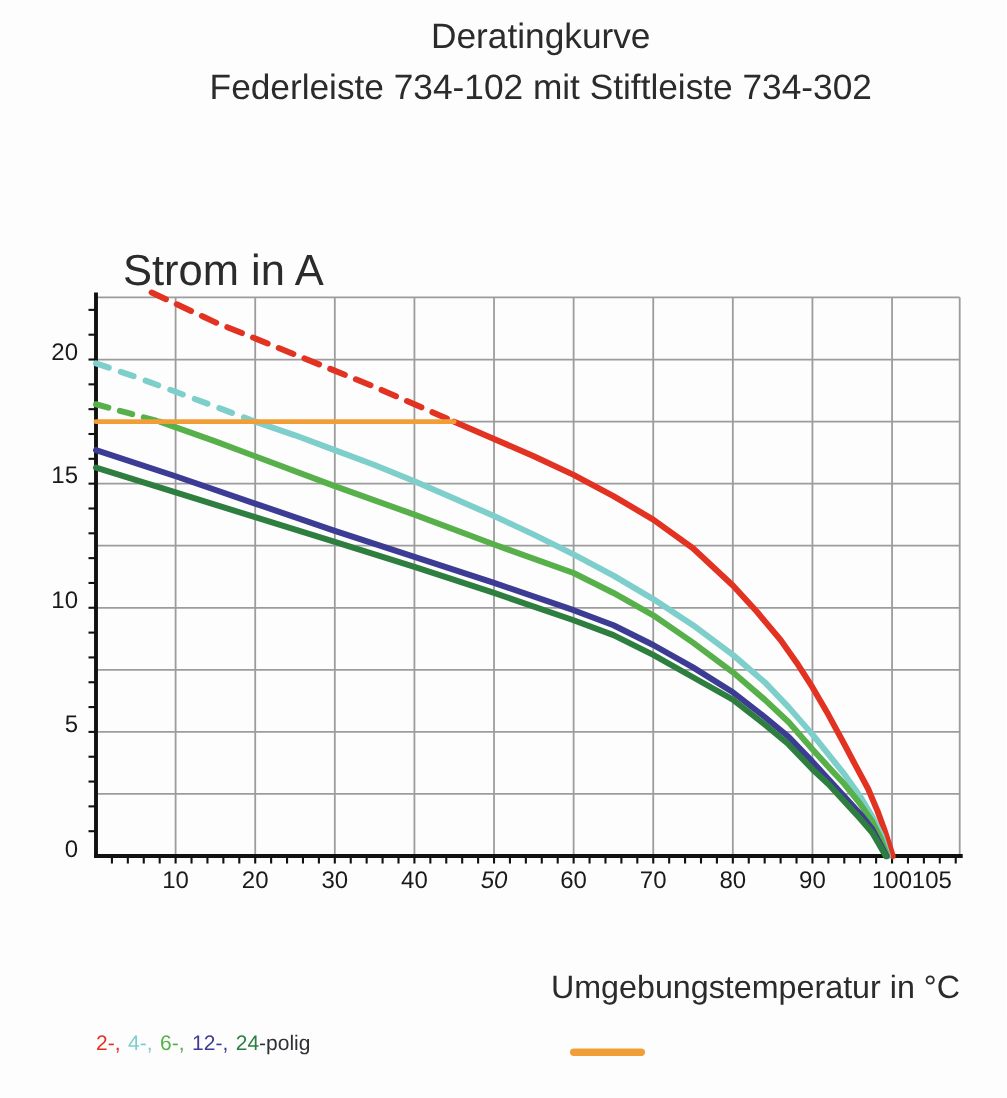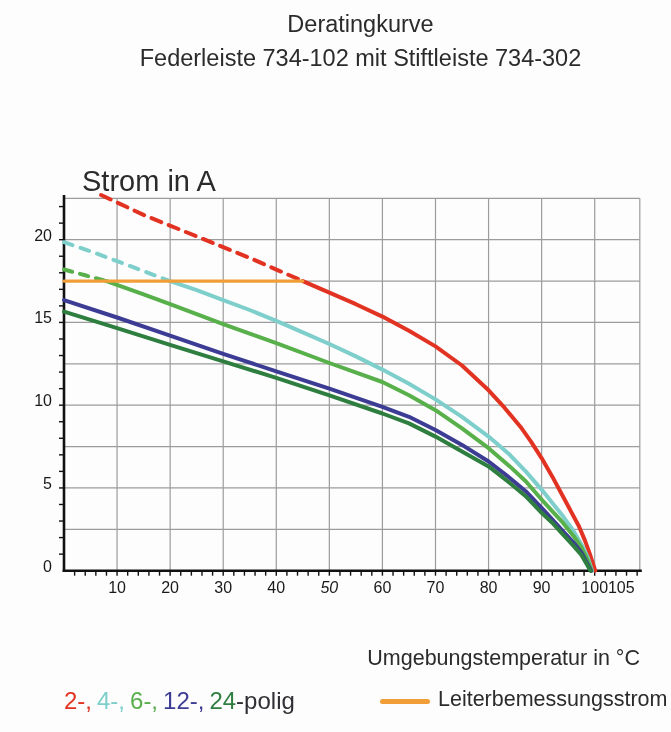--- a/index.html
+++ b/index.html
@@ -66,21 +66,21 @@
     right: 31px;
     top: 646px;
     font-size: 21.5px;
     color: #2b2b2b;
     white-space: nowrap;
   }
   .legend-poles {
     position: absolute;
     left: 64px;
     top: 687px;
-    font-size: 24px;
+    font-size: 14px;
     white-space: nowrap;
   }
   .legend-poles span { margin-right: 5px; }
   .legend-rated-swatch {
     position: absolute;
     left: 380px;
     top: 699px;
     width: 50px;
     height: 5px;
     border-radius: 2.5px;
@@ -232,15 +232,14 @@
       <div class="tick-label y-tick-label" style="left: -56px; top: 201.185px;">10</div>
       <div class="tick-label y-tick-label" style="left: -56px; top: 118.435px;">15</div>
       <div class="tick-label y-tick-label" style="left: -56px; top: 35.685px;">20</div>
     </div>
 
   <div class="x-axis-title">Umgebungstemperatur in °C</div>
 
   <div class="legend-poles" id="legend-poles"><span style="color: rgb(226, 50, 34);">2-,</span><span style="color: rgb(126, 207, 203);">4-,</span><span style="color: rgb(88, 176, 75);">6-,</span><span style="color: rgb(61, 60, 149);">12-,</span><span style="color: rgb(45, 126, 63);">24</span><span style="color: rgb(47, 47, 53); margin-left: -5px;">-polig</span></div>
 
   <div class="legend-rated-swatch" id="rated-swatch" style="background: rgb(241, 158, 56);"></div>
-  <div class="legend-rated-label">Leiterbemessungsstrom</div>
 
 </div>
 
 </body></html>

